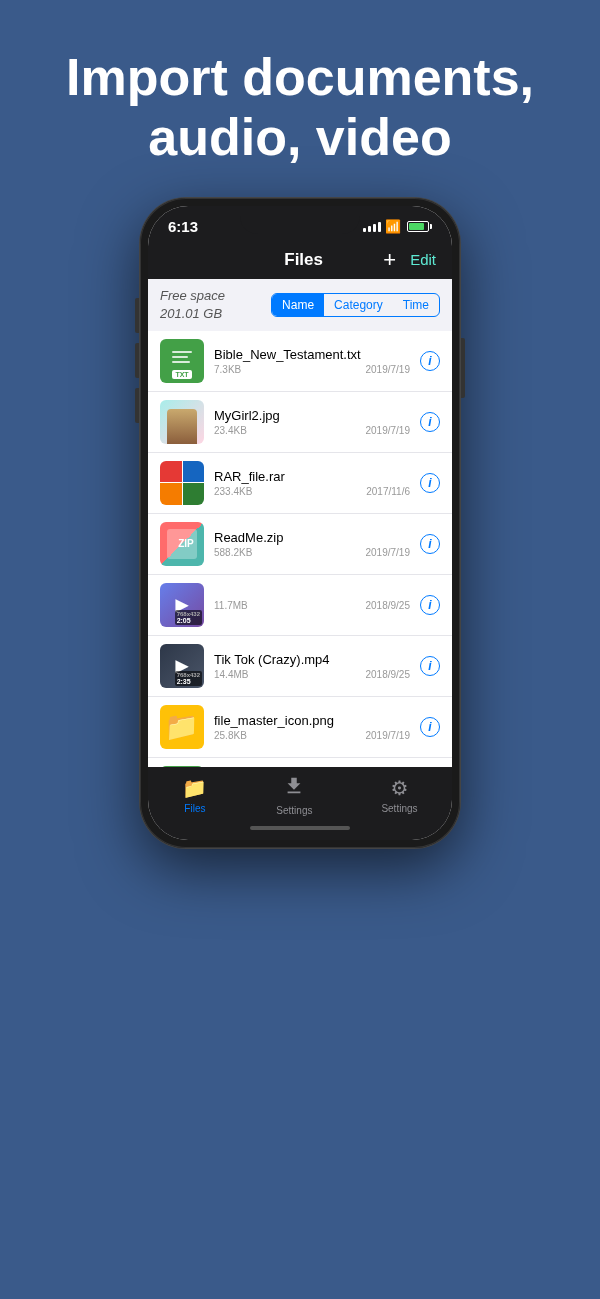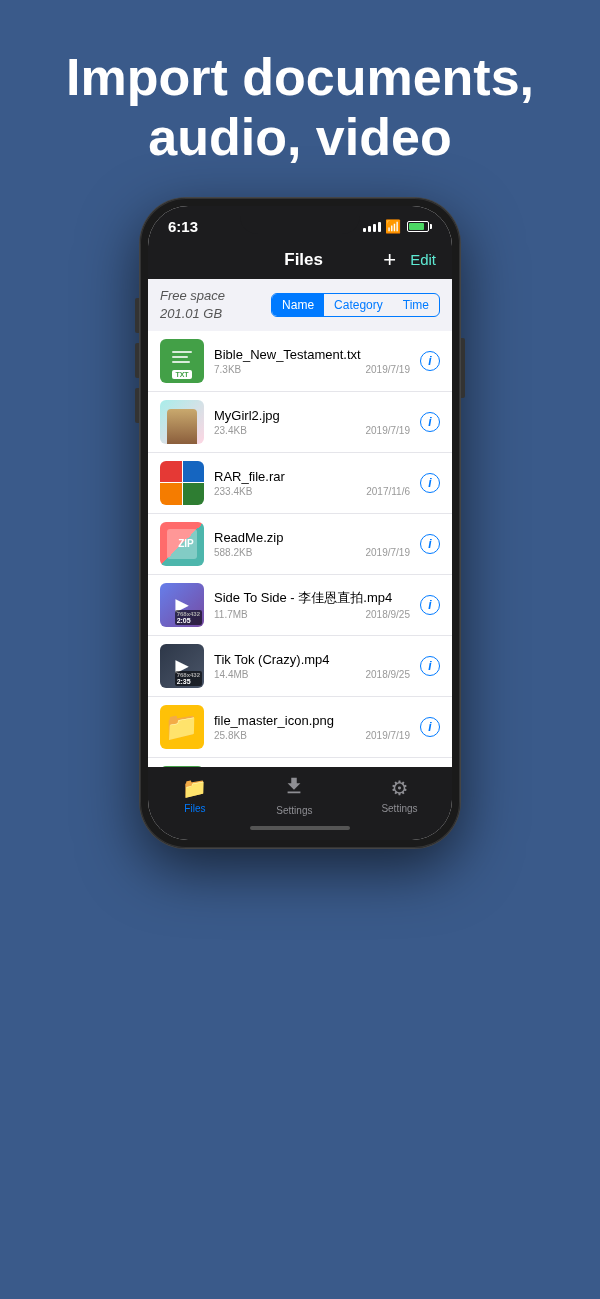--- a/index.html
+++ b/index.html
@@ -585,21 +585,20 @@
 
           <div class="file-item">
             <div class="file-thumb thumb-mp4">
               <div class="video-gradient">▶</div>
               <div class="thumb-mp4-overlay">
                 <div style="font-size:6px;color:#aaa">768x432</div>
                 <div>2:05</div>
               </div>
             </div>
             <div class="file-info">
-              <div class="file-name">Side To Side - 李佳恩直拍.mp4</div>
               <div class="file-meta">
                 <span>11.7MB</span>
                 <span>2018/9/25</span>
               </div>
             </div>
             <div class="info-icon">i</div>
           </div>
 
           <div class="file-item">
             <div class="file-thumb thumb-mp4">

